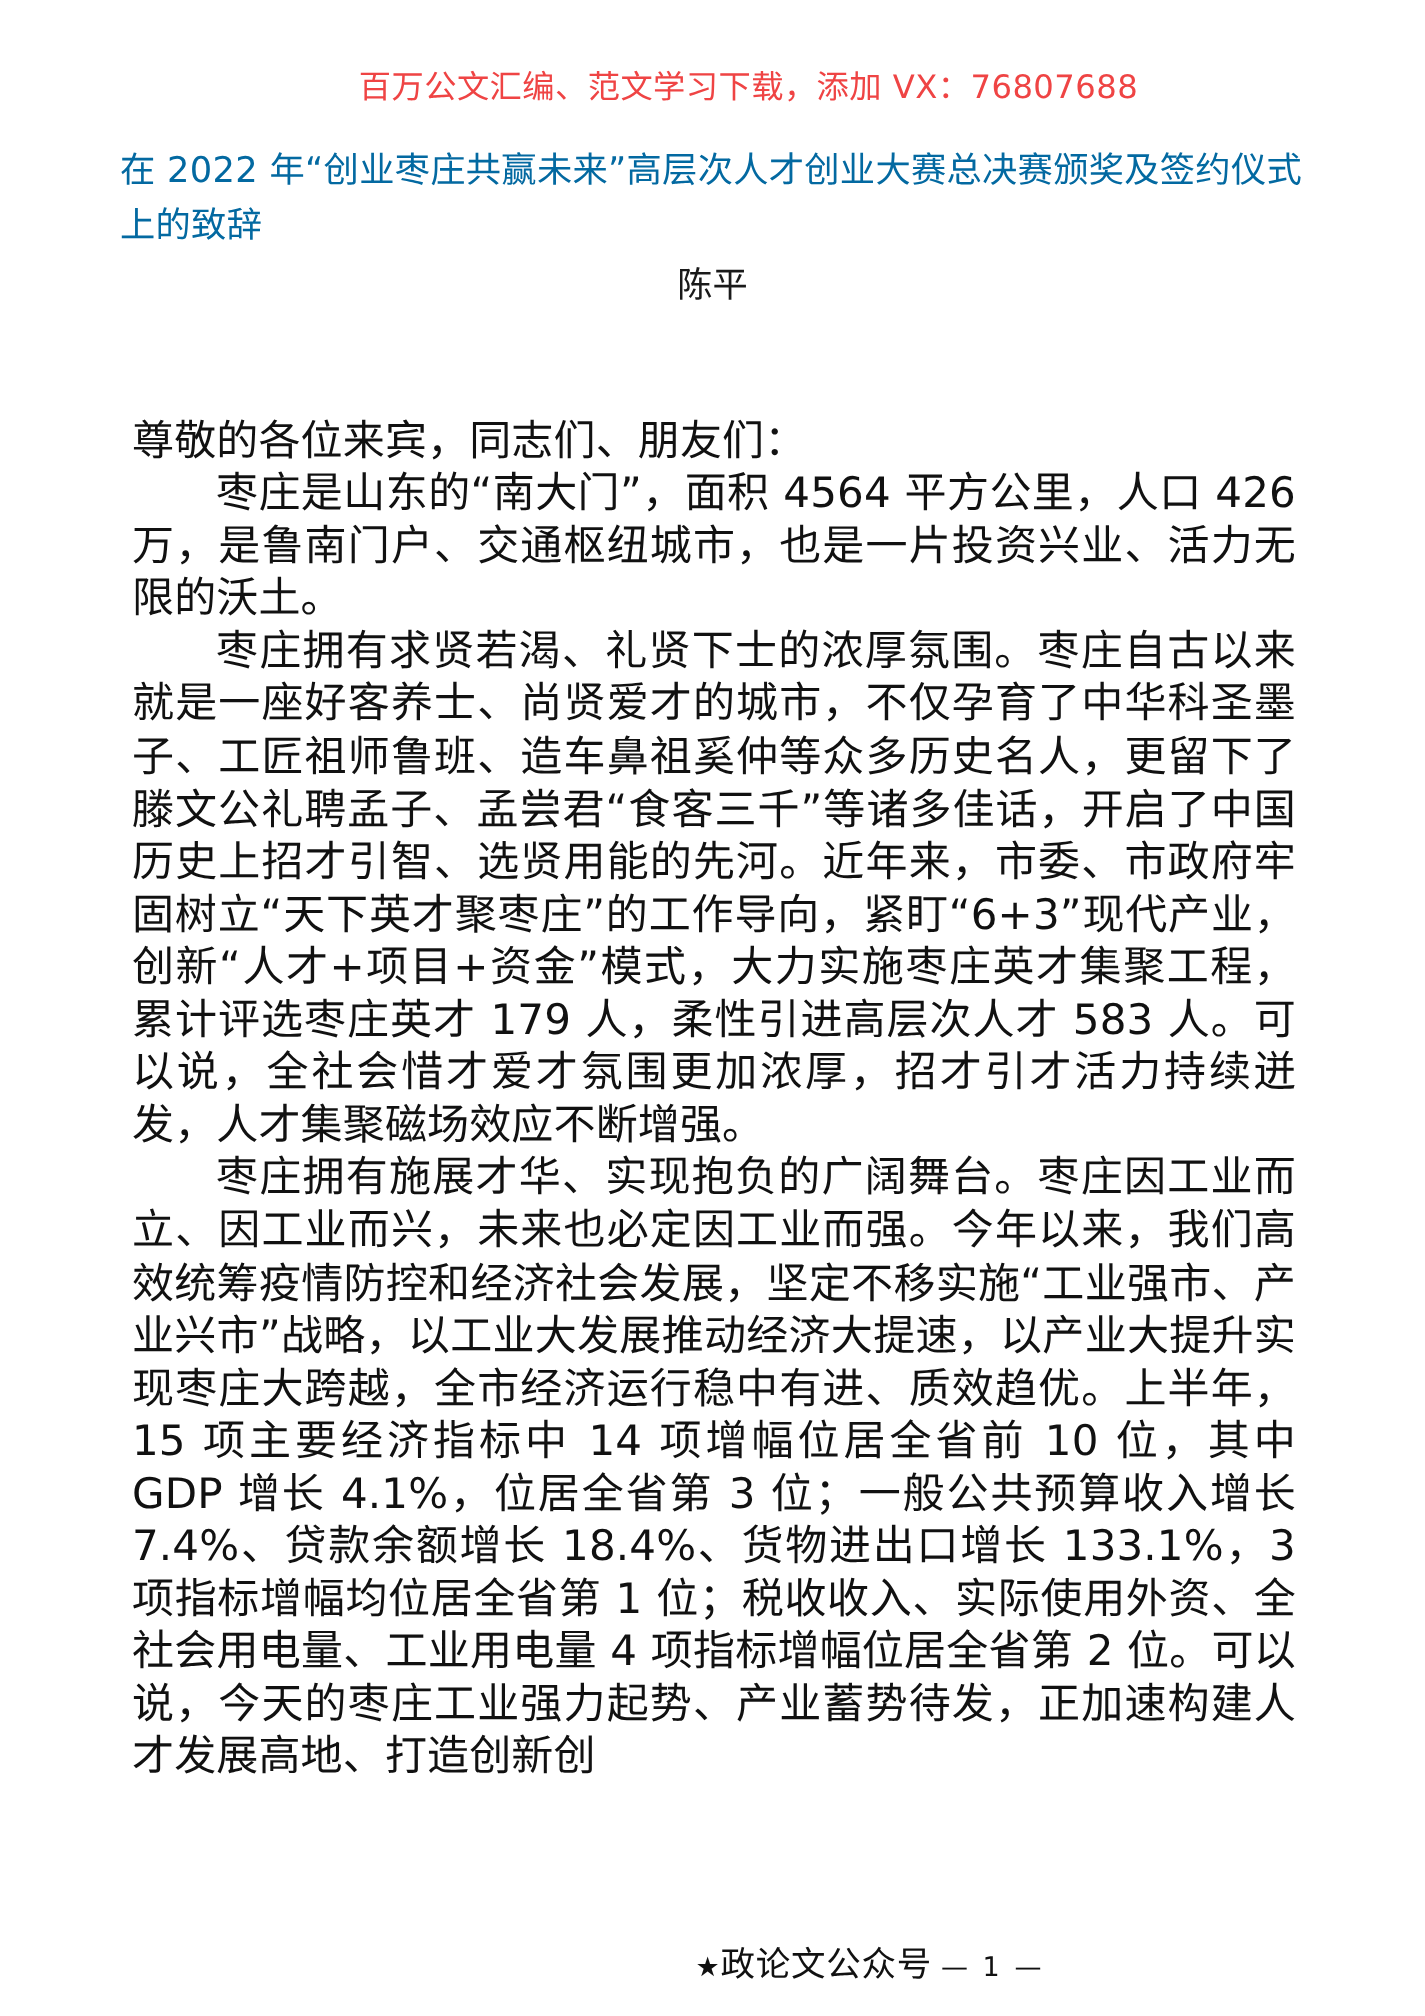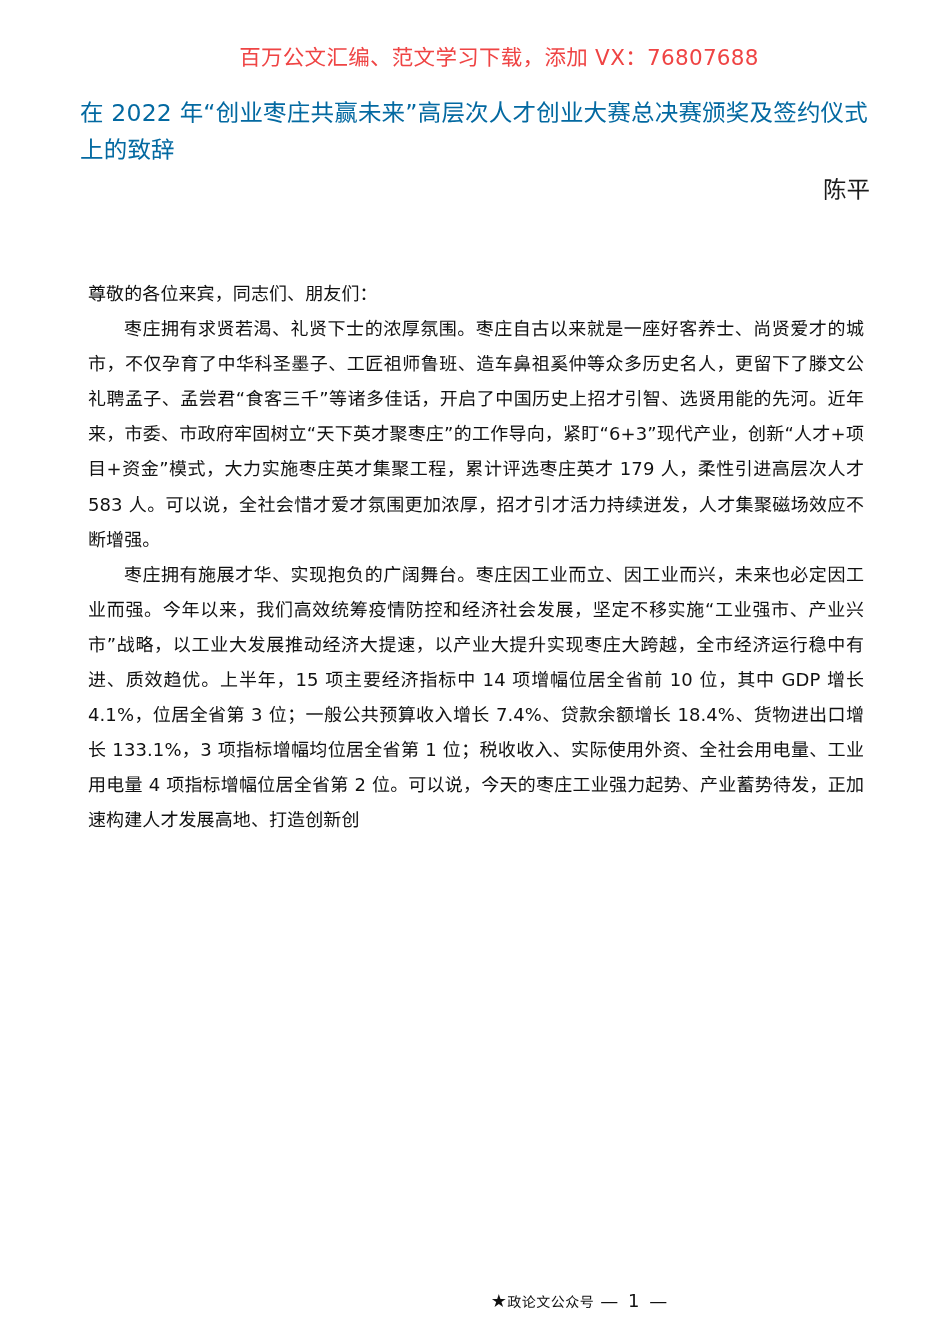--- a/index.html
+++ b/index.html
@@ -47,21 +47,21 @@
     line-height: 37px;
     color: #0369a1;
     letter-spacing: 0.2px;
   }
 
   .doc-author {
     position: absolute;
     top: 172px;
     left: 80px;
     width: 790px;
-    text-align: right;
+    text-align: center;
     font-size: 23.5px;
     line-height: 36px;
     color: #1a1a1a;
   }
 
   .doc-date {
     position: absolute;
     top: 208px;
     left: 80px;
     width: 790px;
@@ -71,21 +71,21 @@
     color: #1a1a1a;
     letter-spacing: 0.4px;
   }
 
   
   .body-text {
     position: absolute;
     top: 276px;
     left: 88px;
     width: 776px;
-    font-size: 18px;
+    font-size: 28px;
     line-height: 35.1px;
     color: #111111;
     text-align: justify;
     text-justify: inter-character;
     letter-spacing: 0.1px;
   }
 
   .body-text p {
     margin: 0;
     padding: 0;
@@ -111,21 +111,21 @@
     font-size: 18px;
     color: #111111;
     letter-spacing: 0.5px;
   }
   .page-footer .footer-inner {
     display: inline-block;
     padding-left: 210px;
     white-space: nowrap;
   }
   .page-footer .brand {
-    font-size: 14px;
+    font-size: 23px;
   }
   .page-footer .pagenum {
     font-size: 18px;
     letter-spacing: 2px;
     margin-left: 6px;
   }
 </style>
 </head>
 <body>
 
@@ -133,20 +133,21 @@
 
   <div class="promo-banner" style="color: #ef4444; margin-left: 24px;">百万公文汇编、范文学习下载，添加 VX：76807688</div>
 
   <div class="doc-title">在 2022 年“创业枣庄共赢未来”高层次人才创业大赛总决赛颁奖及签约仪式上的致辞</div>
 
   <div class="doc-author">陈平</div>
 
 
   <div class="body-text">
     <p class="salutation">尊敬的各位来宾，同志们、朋友们：</p>
+    <p class="indent">枣庄是山东的“南大门”，面积 4564 平方公里，人口 426 万，是鲁南门户、交通枢纽城市，也是一片投资兴业、活力无限的沃土。</p>
     <p class="indent">枣庄拥有求贤若渴、礼贤下士的浓厚氛围。枣庄自古以来就是一座好客养士、尚贤爱才的城市，不仅孕育了中华科圣墨子、工匠祖师鲁班、造车鼻祖奚仲等众多历史名人，更留下了滕文公礼聘孟子、孟尝君“食客三千”等诸多佳话，开启了中国历史上招才引智、选贤用能的先河。近年来，市委、市政府牢固树立“天下英才聚枣庄”的工作导向，紧盯“6+3”现代产业，创新“人才+项目+资金”模式，大力实施枣庄英才集聚工程，累计评选枣庄英才 179 人，柔性引进高层次人才 583 人。可以说，全社会惜才爱才氛围更加浓厚，招才引才活力持续迸发，人才集聚磁场效应不断增强。</p>
     <p class="indent">枣庄拥有施展才华、实现抱负的广阔舞台。枣庄因工业而立、因工业而兴，未来也必定因工业而强。今年以来，我们高效统筹疫情防控和经济社会发展，坚定不移实施“工业强市、产业兴市”战略，以工业大发展推动经济大提速，以产业大提升实现枣庄大跨越，全市经济运行稳中有进、质效趋优。上半年，15 项主要经济指标中 14 项增幅位居全省前 10 位，其中 GDP 增长 4.1%，位居全省第 3 位；一般公共预算收入增长 7.4%、贷款余额增长 18.4%、货物进出口增长 133.1%，3 项指标增幅均位居全省第 1 位；税收收入、实际使用外资、全社会用电量、工业用电量 4 项指标增幅位居全省第 2 位。可以说，今天的枣庄工业强力起势、产业蓄势待发，正加速构建人才发展高地、打造创新创</p>
   </div>
 
   <div class="page-footer">
     <span class="footer-inner">
       <span>★</span><span class="brand">政论文公众号</span><span class="pagenum">— 1 —</span>
     </span>
   </div>
 

